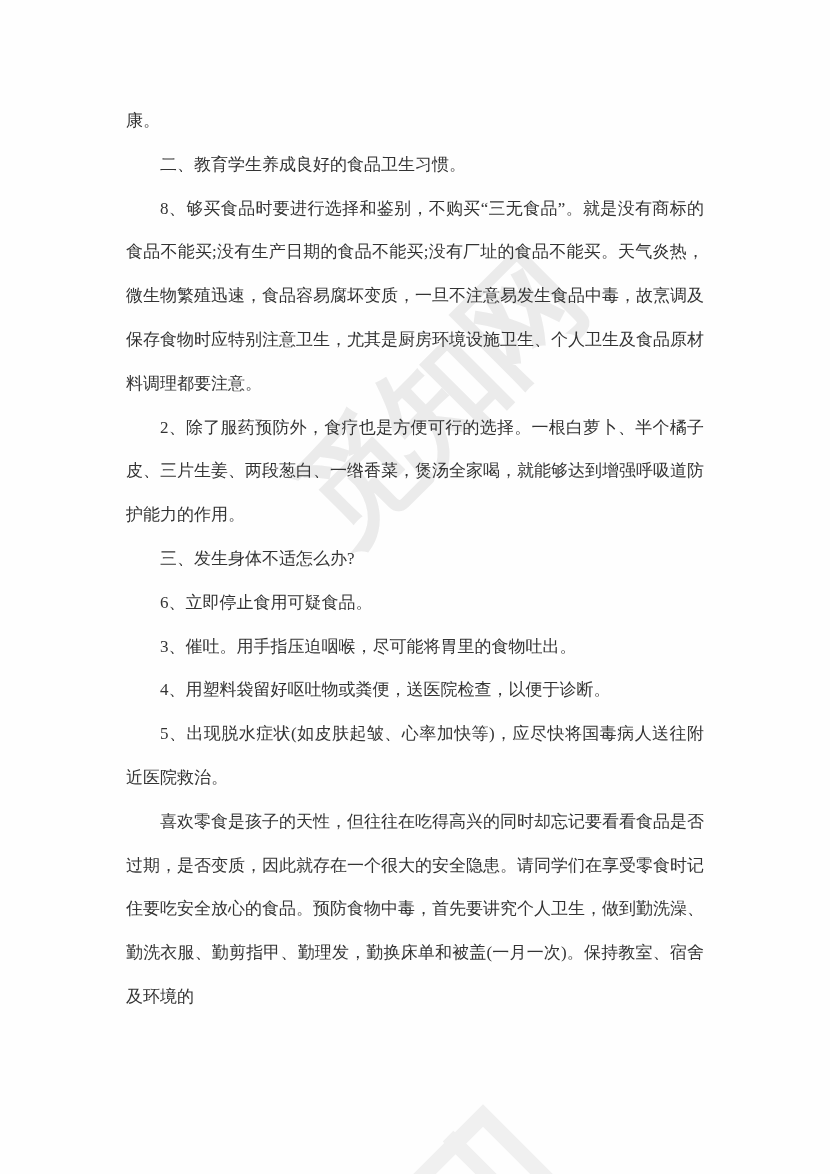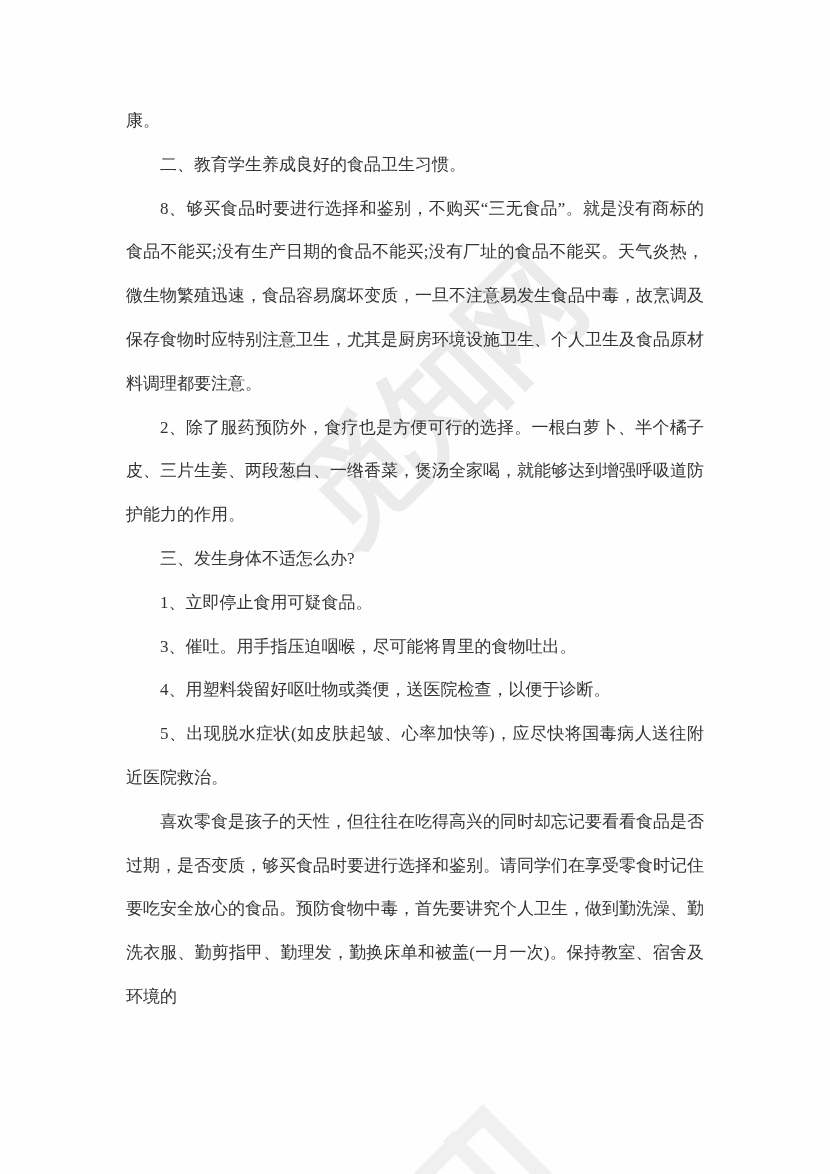--- a/index.html
+++ b/index.html
@@ -83,20 +83,20 @@
 
   <div class="watermark-partial"></div>
   <div class="watermark-partial-bar"></div>
 
   <div class="content">
     <p class="noindent">康。</p>
     <p>二、教育学生养成良好的食品卫生习惯。</p>
     <p>8、够买食品时要进行选择和鉴别，不购买“三无食品”。就是没有商标的食品不能买;没有生产日期的食品不能买;没有厂址的食品不能买。天气炎热，微生物繁殖迅速，食品容易腐坏变质，一旦不注意易发生食品中毒，故烹调及保存食物时应特别注意卫生，尤其是厨房环境设施卫生、个人卫生及食品原材料调理都要注意。</p>
     <p>2、除了服药预防外，食疗也是方便可行的选择。一根白萝卜、半个橘子皮、三片生姜、两段葱白、一绺香菜，煲汤全家喝，就能够达到增强呼吸道防护能力的作用。</p>
     <p>三、发生身体不适怎么办?</p>
-    <p>1、立即停止食用可疑食品。</p>
+    <p>6、立即停止食用可疑食品。</p>
     <p>3、催吐。用手指压迫咽喉，尽可能将胃里的食物吐出。</p>
     <p>4、用塑料袋留好呕吐物或粪便，送医院检查，以便于诊断。</p>
     <p>5、出现脱水症状(如皮肤起皱、心率加快等)，应尽快将国毒病人送往附近医院救治。</p>
-    <p>喜欢零食是孩子的天性，但往往在吃得高兴的同时却忘记要看看食品是否过期，是否变质，够买食品时要进行选择和鉴别。请同学们在享受零食时记住要吃安全放心的食品。预防食物中毒，首先要讲究个人卫生，做到勤洗澡、勤洗衣服、勤剪指甲、勤理发，勤换床单和被盖(一月一次)。保持教室、宿舍及环境的</p>
+    <p>喜欢零食是孩子的天性，但往往在吃得高兴的同时却忘记要看看食品是否过期，是否变质，因此就存在一个很大的安全隐患。请同学们在享受零食时记住要吃安全放心的食品。预防食物中毒，首先要讲究个人卫生，做到勤洗澡、勤洗衣服、勤剪指甲、勤理发，勤换床单和被盖(一月一次)。保持教室、宿舍及环境的</p>
   </div>
 
 </div>
 
 </body></html>

